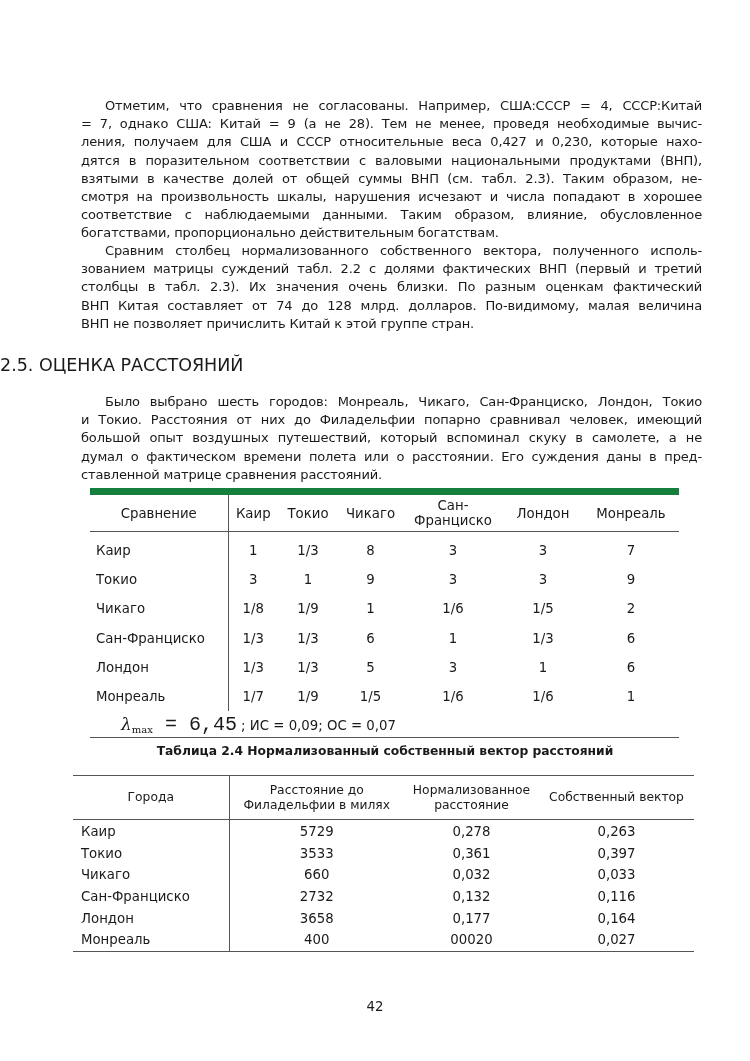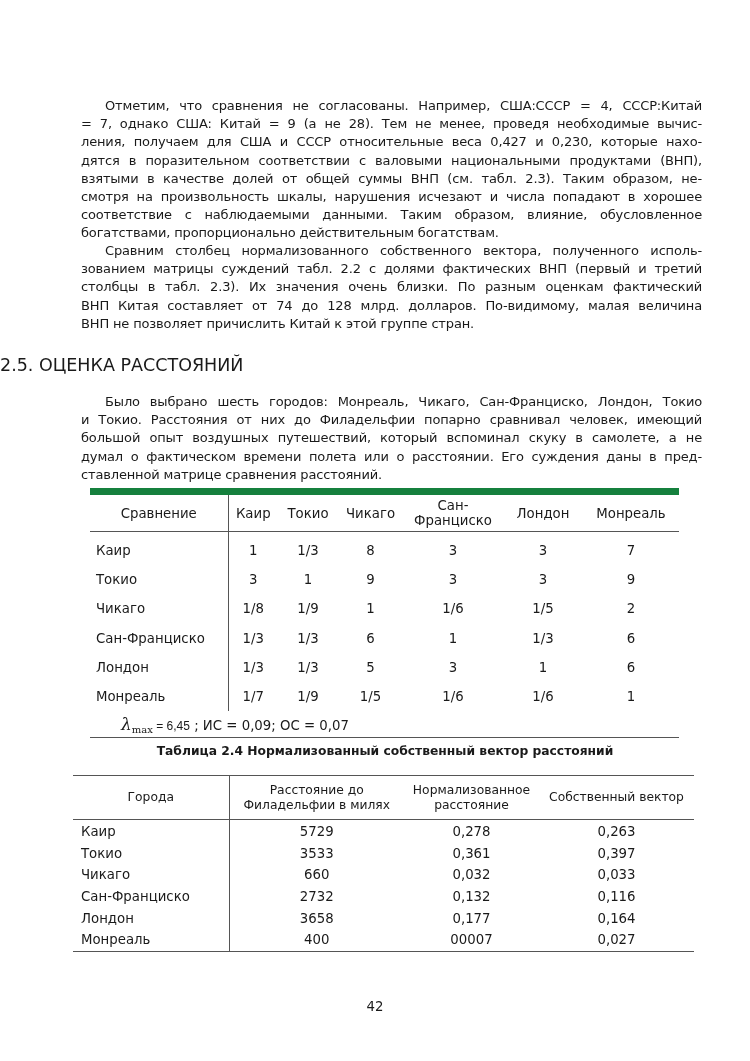--- a/index.html
+++ b/index.html
@@ -102,22 +102,22 @@
       font-style: italic;
       font-size: 17px;
     }
     .lambda-sub {
       font-family: "DejaVu Serif", serif;
       font-style: normal;
       font-size: 10px;
       vertical-align: -3px;
     }
     .lambda-eq {
-      font-family: Liberation Sans, sans-serif;
-      font-size: 12px;
+      font-family: Liberation Mono, monospace;
+      font-size: 20px;
     }
 
     .caption {
       position: absolute;
       top: 744px;
       left: 0;
       width: 770px;
       text-align: center;
       font-size: 12.3px;
       font-weight: bold;
@@ -339,19 +339,19 @@
       </tr>
       <tr>
         <td class="rowhead">Лондон</td>
         <td>3658</td>
         <td>0,177</td>
         <td>0,164</td>
       </tr>
       <tr>
         <td class="rowhead">Монреаль</td>
         <td>400</td>
-        <td>00007</td>
+        <td>00020</td>
         <td>0,027</td>
       </tr>
     </tbody>
 </table>
 
 <div class="page-number">42</div>
 
 </body></html>

